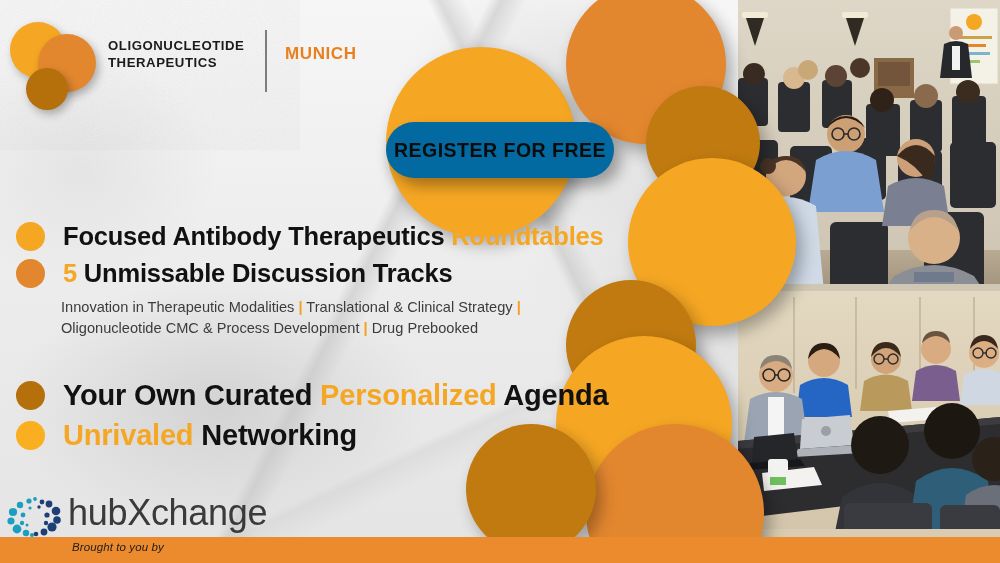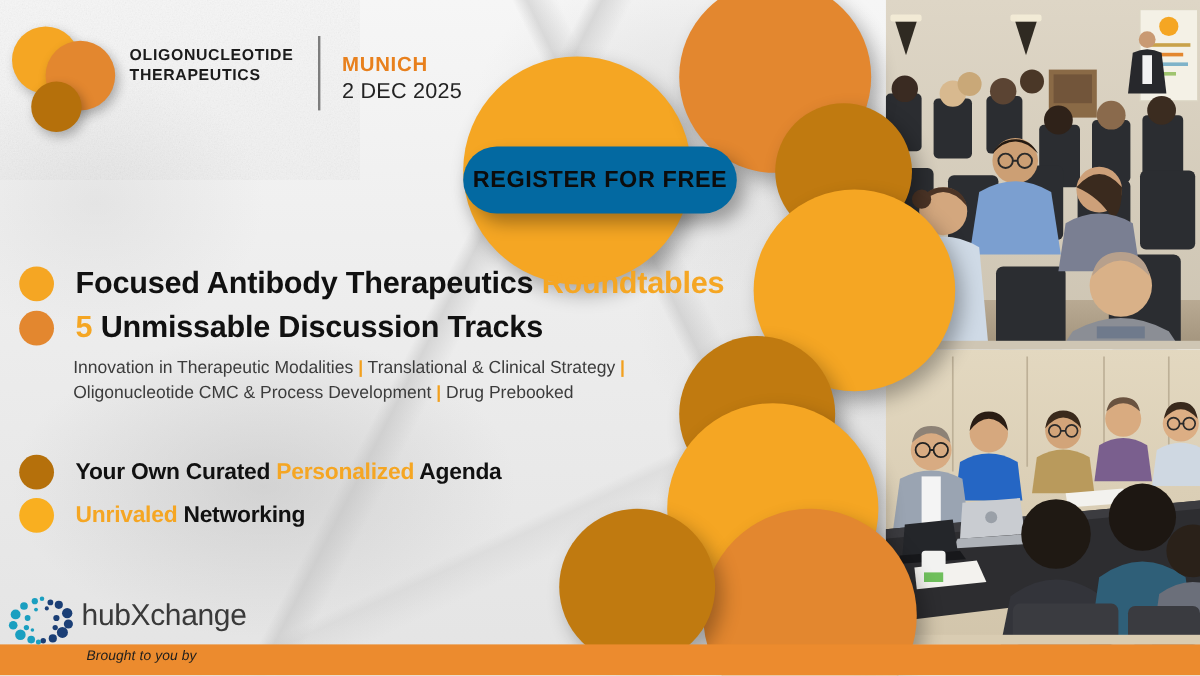--- a/index.html
+++ b/index.html
@@ -60,29 +60,29 @@
   .block-a .row{margin-bottom:8px;align-items:flex-end;}
   .block-a .dot{width:29px;height:29px;margin-right:18px;}
   .block-a .rowtext{font-size:25.5px;letter-spacing:-.2px;}
 
   .tracks{position:absolute;left:61px;top:297px;font-size:14.6px;color:#3c3c3c;line-height:21px;white-space:nowrap;}
   .tracks .bar{color:#F2A01E;font-weight:bold;}
 
   .block-b{left:16px;top:379px;}
   .block-b .row{margin-bottom:7px;}
   .block-b .dot{width:29px;height:29px;margin-right:18px;}
-  .block-b .rowtext{font-size:19px;letter-spacing:-.2px;}
+  .block-b .rowtext{font-size:29px;letter-spacing:-.2px;}
 
   .hl{color:#F5A623;}
 
   
   .footer-bar{position:absolute;left:0;top:537px;width:1000px;height:26px;background:#EC8B2E;}
   .hub{position:absolute;left:6px;top:494px;width:200px;height:46px;}
   .hub-dots{position:absolute;left:0;top:0;width:58px;height:46px;}
-  .hub-word{position:absolute;left:62px;top:4px;font-size:25px;color:#3a3a3a;letter-spacing:-.3px;line-height:30px;}
+  .hub-word{position:absolute;left:62px;top:4px;font-size:36px;color:#3a3a3a;letter-spacing:-.3px;line-height:30px;}
   .brought{position:absolute;left:72px;top:541px;font-size:11.5px;font-style:italic;color:#1d1d1d;letter-spacing:.1px;}
 </style>
 </head>
 <body>
 
 <div class="banner">
 
   <div class="paper"></div>
   <svg class="grain">
     <filter id="n">
@@ -313,21 +313,20 @@
 
   <div class="brand">
     <div>OLIGONUCLEOTIDE</div>
     <div>THERAPEUTICS</div>
   </div>
 
   <div class="divider"></div>
 
   <div class="place">
     <div class="city">MUNICH</div>
-    <div class="date">2 DEC 2025</div>
   </div>
 
   <div class="register">
     <span>REGISTER FOR FREE</span>
   </div>
 
   <div class="block block-a">
     <div class="row">
       <div class="dot" style="background:#F5A623;"></div>
       <div class="rowtext"><span>Focused Antibody Therapeutics </span><span class="hl">Roundtables</span></div>

